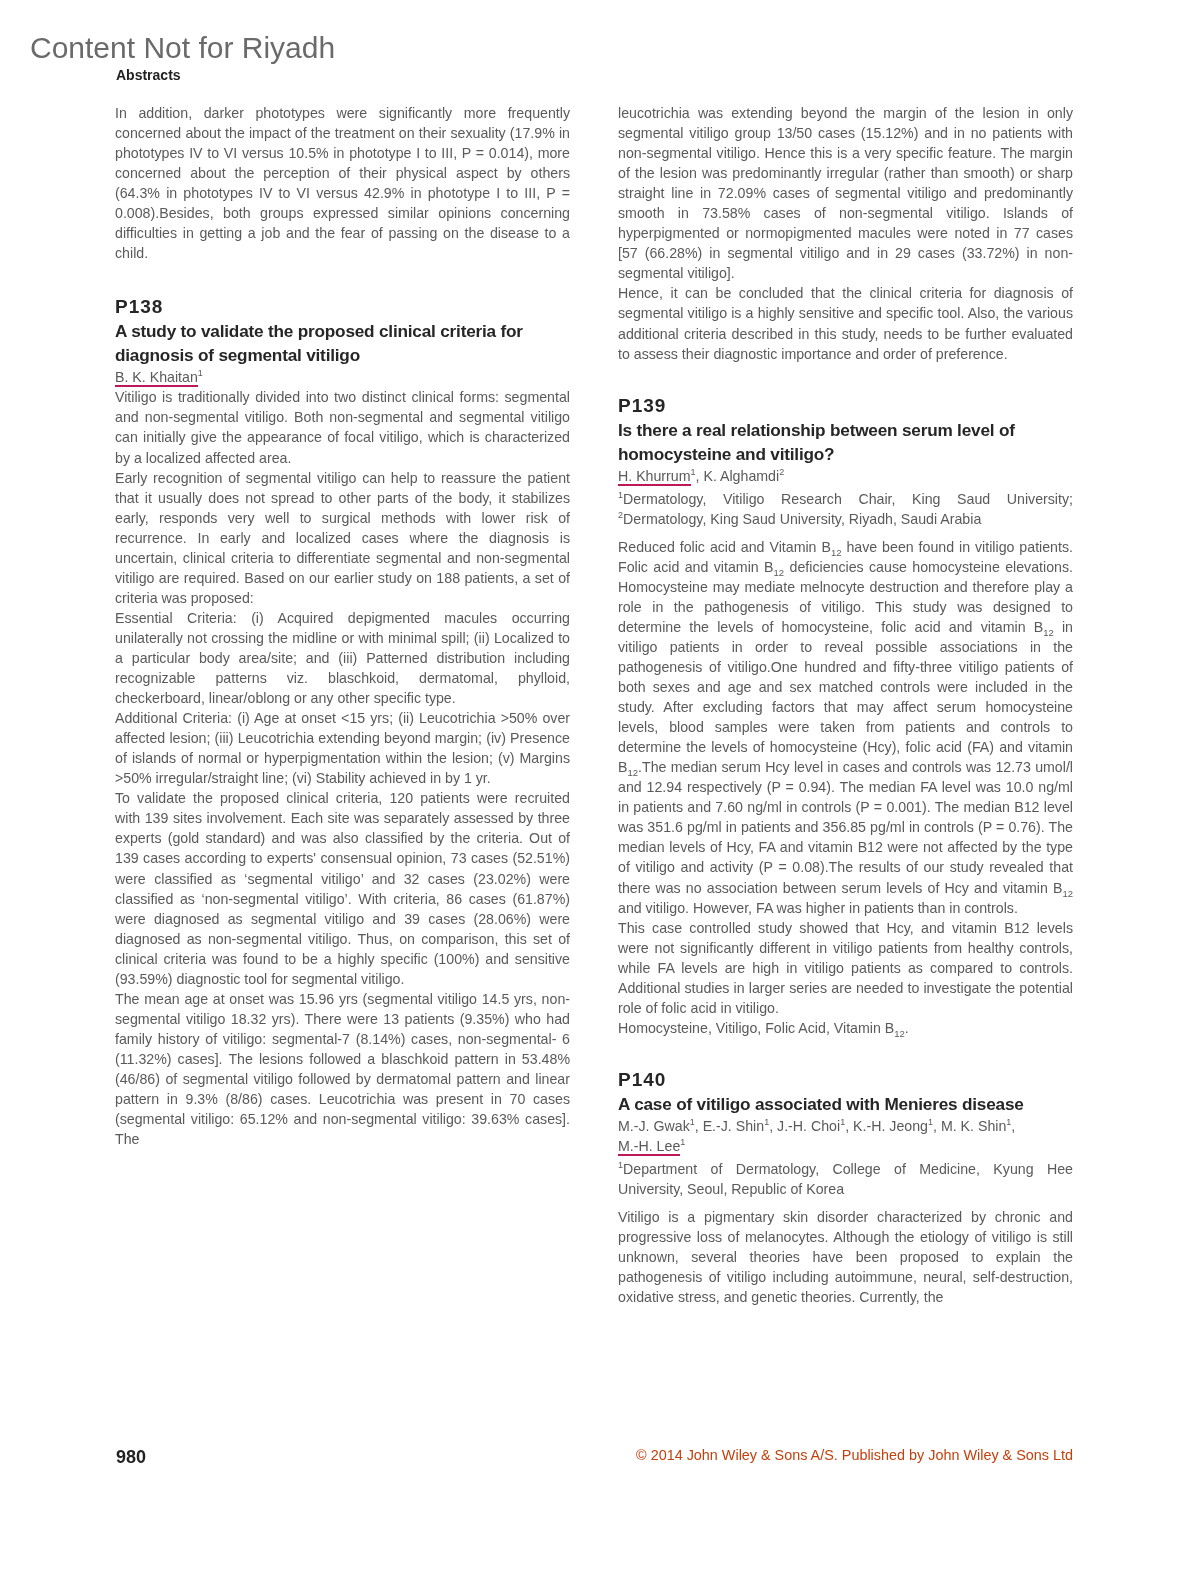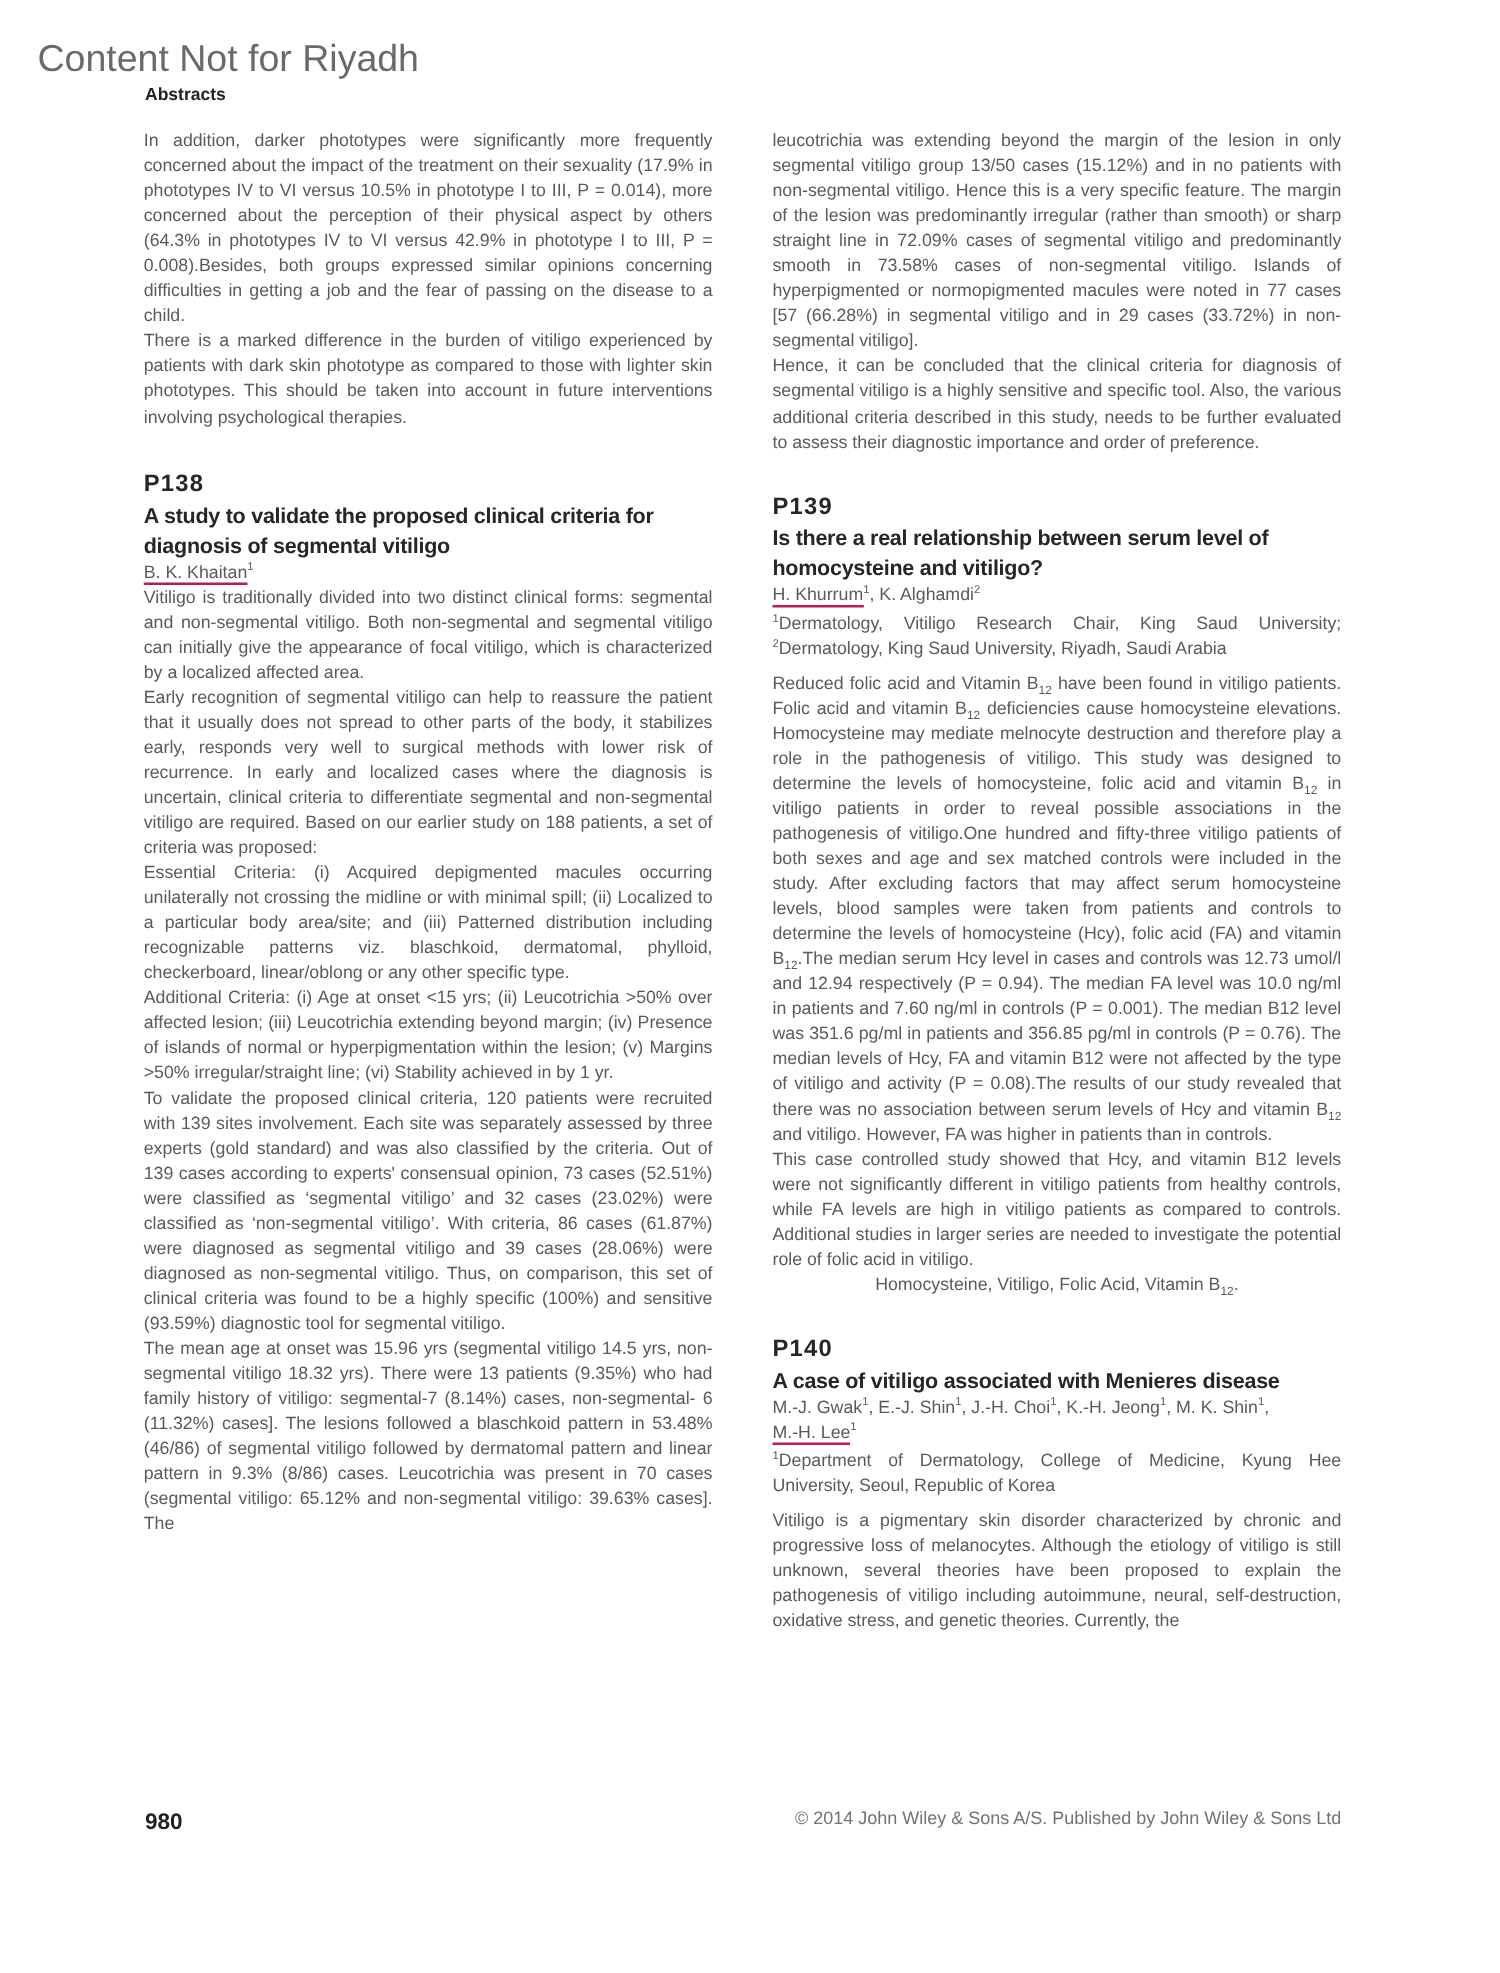--- a/index.html
+++ b/index.html
@@ -99,32 +99,31 @@
       top: 1447px;
       font-size: 18px;
       font-weight: bold;
       color: #222222;
     }
     .footer-copy {
       position: absolute;
       right: 127px;
       top: 1447px;
       font-size: 14.4px;
-      color: #737373;
+      color: #c2410c;
     }
   </style>
 </head>
 <body>
 
 <div class="watermark">Content Not for Riyadh</div>
 <div class="running-head">Abstracts</div>
 
 <div class="column col-left">
   <p>In addition, darker phototypes were significantly more frequently concerned about the impact of the treatment on their sexuality (17.9% in phototypes IV to VI versus 10.5% in phototype I to III, P = 0.014), more concerned about the perception of their physical aspect by others (64.3% in phototypes IV to VI versus 42.9% in phototype I to III, P = 0.008).Besides, both groups expressed similar opinions concerning difficulties in getting a job and the fear of passing on the disease to a child.</p>
-  <p>There is a marked difference in the burden of vitiligo experienced by patients with dark skin phototype as compared to those with lighter skin phototypes. This should be taken into account in future interventions involving psychological therapies.</p>
 
   <div class="abstract-block" style="margin-top:32px;">
     <div class="abstract-code">P138</div>
     <h2 class="abstract-title">A study to validate the proposed clinical criteria for diagnosis of segmental vitiligo</h2>
     <div class="authors">
       <span class="presenting">B. K. Khaitan</span><sup>1</sup>
     </div>
     <p>Vitiligo is traditionally divided into two distinct clinical forms: segmental and non-segmental vitiligo. Both non-segmental and segmental vitiligo can initially give the appearance of focal vitiligo, which is characterized by a localized affected area.</p>
     <p>Early recognition of segmental vitiligo can help to reassure the patient that it usually does not spread to other parts of the body, it stabilizes early, responds very well to surgical methods with lower risk of recurrence. In early and localized cases where the diagnosis is uncertain, clinical criteria to differentiate segmental and non-segmental vitiligo are required. Based on our earlier study on 188 patients, a set of criteria was proposed:</p>
     <p>Essential Criteria: (i) Acquired depigmented macules occurring unilaterally not crossing the midline or with minimal spill; (ii) Localized to a particular body area/site; and (iii) Patterned distribution including recognizable patterns viz. blaschkoid, dermatomal, phylloid, checkerboard, linear/oblong or any other specific type.</p>
@@ -143,21 +142,21 @@
     <h2 class="abstract-title">Is there a real relationship between serum level of homocysteine and vitiligo?</h2>
     <div class="authors">
       <span class="presenting">H. Khurrum</span><sup>1</sup>, <span>K. Alghamdi</span><sup>2</sup>
     </div>
     <p class="affiliation">
       <sup>1</sup><span>Dermatology, Vitiligo Research Chair, King Saud University;</span>
       <sup>2</sup><span>Dermatology, King Saud University, Riyadh, Saudi Arabia</span>
     </p>
     <p>Reduced folic acid and Vitamin B<sub>12</sub> have been found in vitiligo patients. Folic acid and vitamin B<sub>12</sub> deficiencies cause homocysteine elevations. Homocysteine may mediate melnocyte destruction and therefore play a role in the pathogenesis of vitiligo. This study was designed to determine the levels of homocysteine, folic acid and vitamin B<sub>12</sub> in vitiligo patients in order to reveal possible associations in the pathogenesis of vitiligo.One hundred and fifty-three vitiligo patients of both sexes and age and sex matched controls were included in the study. After excluding factors that may affect serum homocysteine levels, blood samples were taken from patients and controls to determine the levels of homocysteine (Hcy), folic acid (FA) and vitamin B<sub>12</sub>.The median serum Hcy level in cases and controls was 12.73 umol/l and 12.94 respectively (P = 0.94). The median FA level was 10.0 ng/ml in patients and 7.60 ng/ml in controls (P = 0.001). The median B12 level was 351.6 pg/ml in patients and 356.85 pg/ml in controls (P = 0.76). The median levels of Hcy, FA and vitamin B12 were not affected by the type of vitiligo and activity (P = 0.08).The results of our study revealed that there was no association between serum levels of Hcy and vitamin B<sub>12</sub> and vitiligo. However, FA was higher in patients than in controls.</p>
     <p>This case controlled study showed that Hcy, and vitamin B12 levels were not significantly different in vitiligo patients from healthy controls, while FA levels are high in vitiligo patients as compared to controls. Additional studies in larger series are needed to investigate the potential role of folic acid in vitiligo.</p>
-    <p style="text-align:center;">Homocysteine, Vitiligo, Folic Acid, Vitamin B<sub>12</sub>.</p>
+    <p style="text-align:left;">Homocysteine, Vitiligo, Folic Acid, Vitamin B<sub>12</sub>.</p>
   </div>
 
   <div class="abstract-block" style="margin-top:30px;">
     <div class="abstract-code">P140</div>
     <h2 class="abstract-title">A case of vitiligo associated with Menieres disease</h2>
     <div class="authors">
       <span>M.-J. Gwak</span><sup>1</sup>,
       <span>E.-J. Shin</span><sup>1</sup>,
       <span>J.-H. Choi</span><sup>1</sup>,
       <span>K.-H. Jeong</span><sup>1</sup>,

